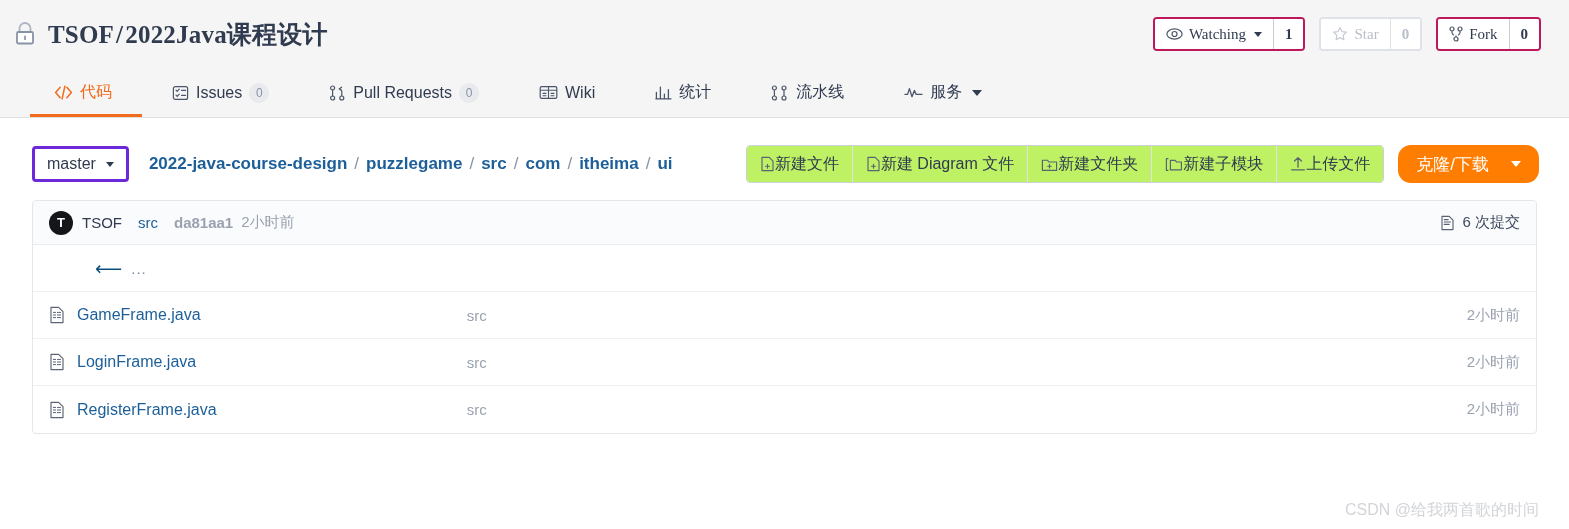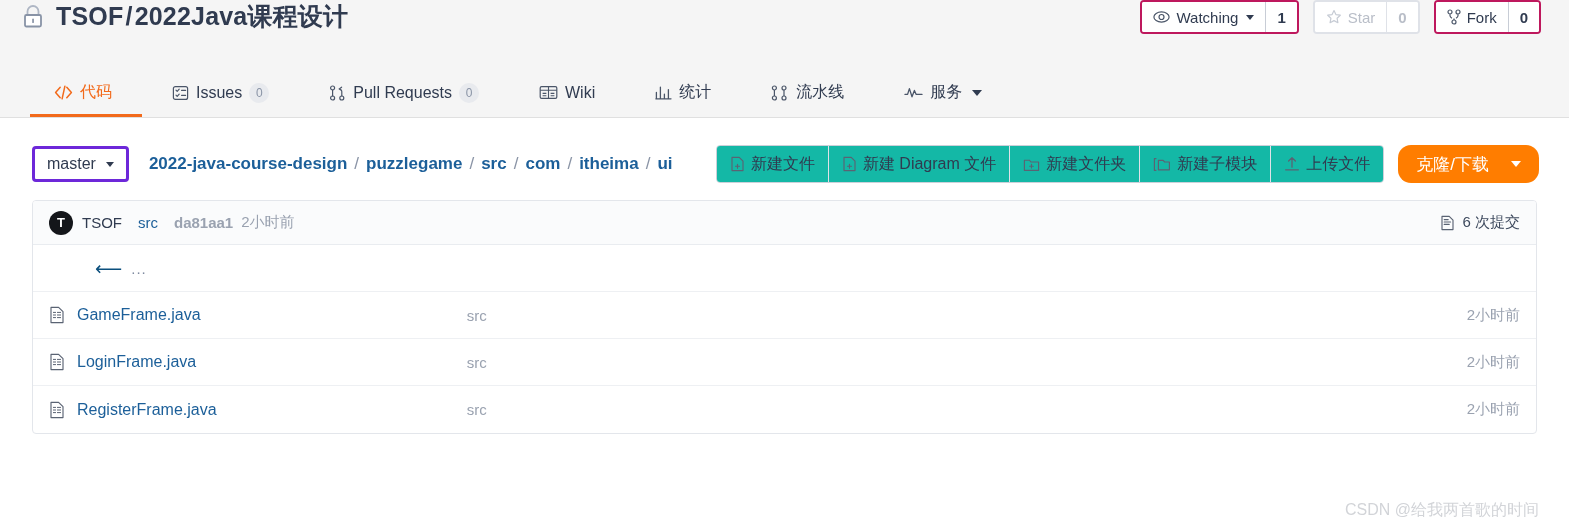--- a/index.html
+++ b/index.html
@@ -15,23 +15,24 @@
   
   .repo-header {
     position: relative;
     width: 100%;
     height: 118px;
     background: #f5f5f5;
     border-bottom: 1px solid #e0e0e0;
   }
   .header-top {
     display: flex;
-    align-items: flex-start;
+    align-items: center;
     height: 68px;
-    padding: 0 28px 0 20px;
+    padding: 0 28px 0 12px;
+    font-family: Liberation Serif, serif;
   }
   .repo-title-wrap {
     display: flex;
     align-items: center;
     gap: 10px;
   }
   .lock-icon { display: block; width: 26px; height: 28px; flex: none; }
   .repo-title {
     font-size: 25px;
     font-weight: bold;
@@ -179,25 +180,24 @@
     align-items: stretch;
     height: 38px;
     border: 1px solid #ccd0d9;
     border-radius: 4px;
     background: #fff;
     overflow: hidden;
   }
   .tb-btn {
     display: flex;
     align-items: center;
-    gap: 6px;
     padding: 0 13px;
     font-size: 16px;
     color: #303b50;
-    background: #14b8a6;
+    background: #bef264;
     white-space: nowrap;
     cursor: pointer;
     border-right: 1px solid #dfe2e8;
   }
   .tb-btn:last-child { border-right: none; }
   .clone-btn {
     display: flex;
     align-items: center;
     gap: 22px;
     height: 38px;

